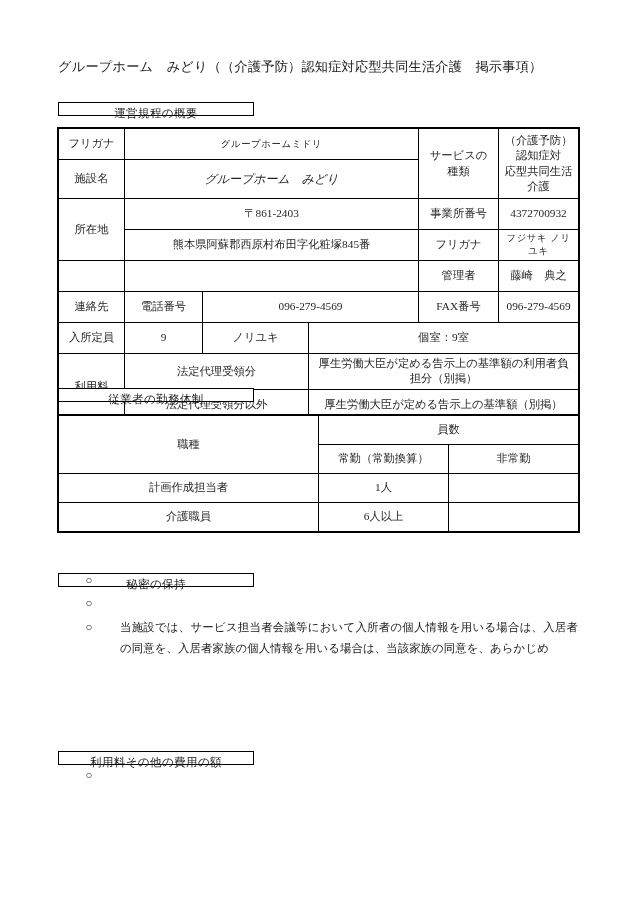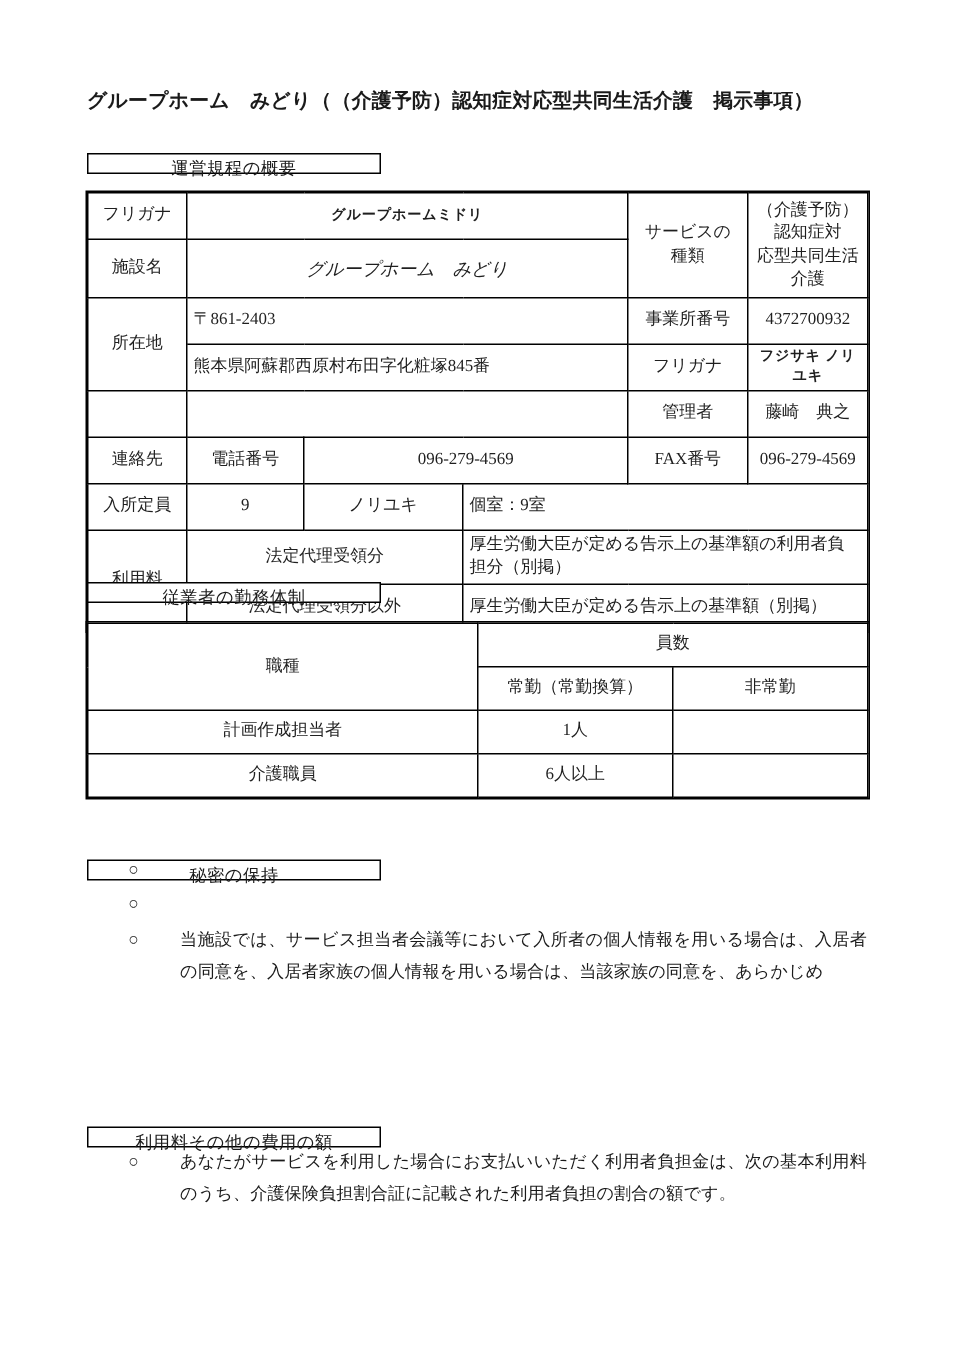--- a/index.html
+++ b/index.html
@@ -23,21 +23,21 @@
     height: 899px;
   }
 
   
   .doc-title {
     position: absolute;
     left: 58px;
     top: 58px;
     width: 530px;
     font-size: 13.2px;
-    font-weight: bold;
+    font-weight: normal;
     letter-spacing: 0.2px;
     white-space: nowrap;
     font-family: "Liberation Sans", "DejaVu Sans", sans-serif;
   }
 
   
   .section-head {
     position: absolute;
     box-sizing: border-box;
     border: 1.6px solid #000;
@@ -67,33 +67,32 @@
     padding: 2px 4px;
     vertical-align: middle;
     line-height: 1.35;
     color: #1f1f1f;
   }
   .t-outline {
     outline: 1.8px solid #000;
     outline-offset: 0px;
   }
   .c { text-align: center; }
-  .l { text-align: left; }
+  .l { text-align: center; }
 
   
   #overview-table {
     left: 58px;
     top: 128px;
     width: 520px;
   }
   #overview-table td { height: 26px; margin-left: 25px; }
   .fg-small {
     font-size: 9.4px;
     letter-spacing: 0.6px;
-    font-weight: bold;
   }
   .big-cell { font-size: 12px; font-style: italic; }
   .thick-b { border-bottom: 1.8px solid #000 !important; }
   .thick-t { border-top: 1.8px solid #000 !important; }
   .thick-l { border-left: 1.8px solid #000 !important; }
 
   
   #staff-table {
     left: 58px;
     top: 415px;
@@ -259,17 +258,16 @@
       <div class="bullet-mark">○</div>
       <div class="bullet-text">当施設では、サービス担当者会議等において入所者の個人情報を用いる場合は、入居者の同意を、入居者家族の個人情報を用いる場合は、当該家族の同意を、あらかじめ</div>
     </div>
   </div>
 
   <div class="section-head sh-riyou">利用料その他の費用の額</div>
 
   <div class="bullet-list" id="fee-list">
     <div class="bullet-row">
       <div class="bullet-mark">○</div>
-      <div class="bullet-text">あなたがサービスを利用した場合にお支払いいただく利用者負担金は、次の基本利用料のうち、介護保険負担割合証に記載された利用者負担の割合の額です。</div>
     </div>
   </div>
 
 </div>
 
 </body></html>

